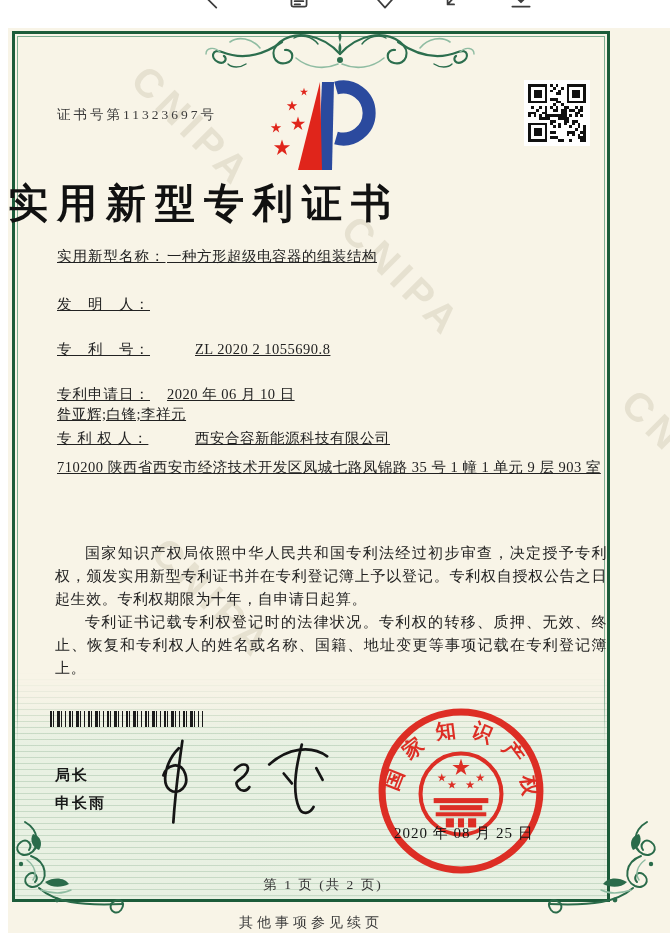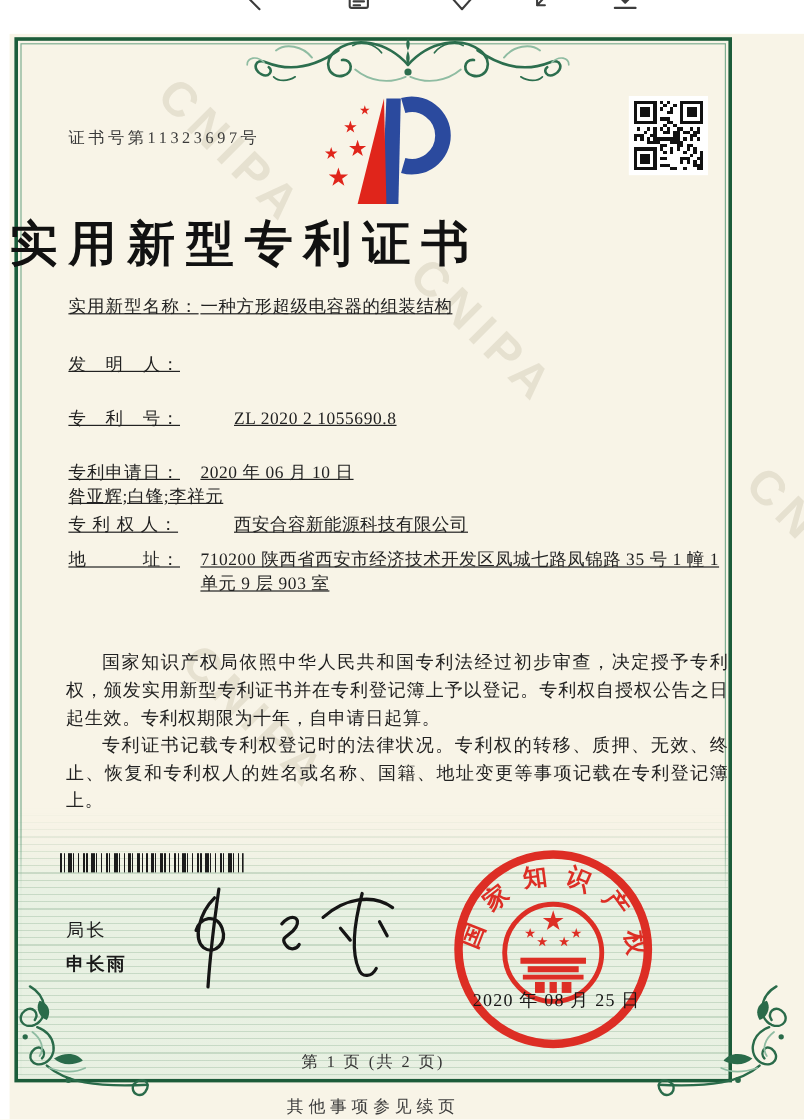--- a/index.html
+++ b/index.html
@@ -63,29 +63,29 @@
   
   .barcode{
     position:absolute;left:42px;top:683px;width:153px;height:16px;z-index:6;
     background:repeating-linear-gradient(90deg,
       #1b1b1b 0 2px, transparent 2px 3px,
       #1b1b1b 3px 4px, transparent 4px 7px,
       #1b1b1b 7px 10px, transparent 10px 11px,
       #1b1b1b 11px 12px, transparent 12px 15px,
       #1b1b1b 15px 16px, transparent 16px 19px);
   }
-  .director-title{position:absolute;left:47px;top:738px;font-size:15px;font-weight:normal;color:#1a1a1a;z-index:6;letter-spacing:2px;}
+  .director-title{position:absolute;left:47px;top:738px;font-size:15px;font-weight:bold;color:#1a1a1a;z-index:6;letter-spacing:2px;}
   .director-name{position:absolute;left:47px;top:766px;font-size:15px;font-weight:bold;color:#1a1a1a;z-index:6;letter-spacing:2px;}
   .signature{position:absolute;left:140px;top:705px;width:190px;height:100px;z-index:7;}
   .seal{position:absolute;left:367px;top:677px;width:172px;height:172px;z-index:6;opacity:0.93;}
   .seal-date{
     position:absolute;left:386px;top:796px;width:150px;z-index:8;
     font-size:15px;color:#161616;letter-spacing:1px;white-space:nowrap;
   }
-  .page-num{position:absolute;left:0;top:848px;width:606px;text-align:center;font-size:13.5px;color:#333;letter-spacing:2px;z-index:6;}
+  .page-num{position:absolute;left:12px;top:848px;width:606px;text-align:center;font-size:13.5px;color:#333;letter-spacing:2px;z-index:6;}
   .continuation{
     position:absolute;left:0;top:886px;width:606px;text-align:center;
     font-size:14px;color:#3c3c3c;letter-spacing:4px;z-index:6;
   }
   
   .orn-top{position:absolute;left:192px;top:-4px;width:280px;height:62px;z-index:4;}
   .orn-bl{position:absolute;left:3px;top:792px;width:120px;height:96px;z-index:5;}
   .orn-br{position:absolute;left:533px;top:792px;width:120px;height:96px;z-index:5;transform:scaleX(-1);}
 </style>
 </head>
@@ -316,21 +316,20 @@
   </div>
   <div class="frow frow-appdate">
     <span class="lbl">专利申请日：</span>
     <span class="val">2020 年 06 月 10 日</span>
   </div>
   <div class="frow frow-patentee">
     <span class="lbl">专 利 权 人：</span>
     <span class="val">西安合容新能源科技有限公司</span>
   </div>
   <div class="frow frow-address">
-    <span class="lbl">地　　　址：</span>
     <span class="val">710200 陕西省西安市经济技术开发区凤城七路凤锦路 35 号 1 幢 1 单元 9 层 903 室</span>
   </div>
 
 
   <div class="body-text">
     <p>国家知识产权局依照中华人民共和国专利法经过初步审查，决定授予专利权，颁发实用新型专利证书并在专利登记簿上予以登记。专利权自授权公告之日起生效。专利权期限为十年，自申请日起算。</p>
     <p>专利证书记载专利权登记时的法律状况。专利权的转移、质押、无效、终止、恢复和专利权人的姓名或名称、国籍、地址变更等事项记载在专利登记簿上。</p>
   </div>
 
   <div class="barcode"></div>

